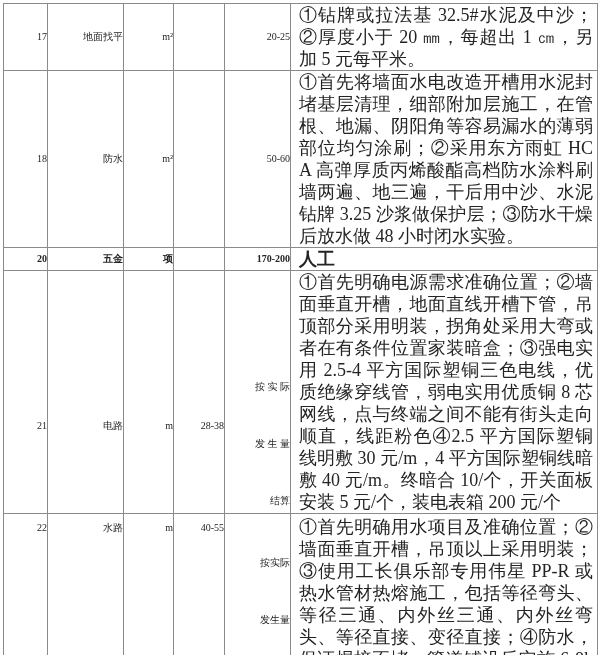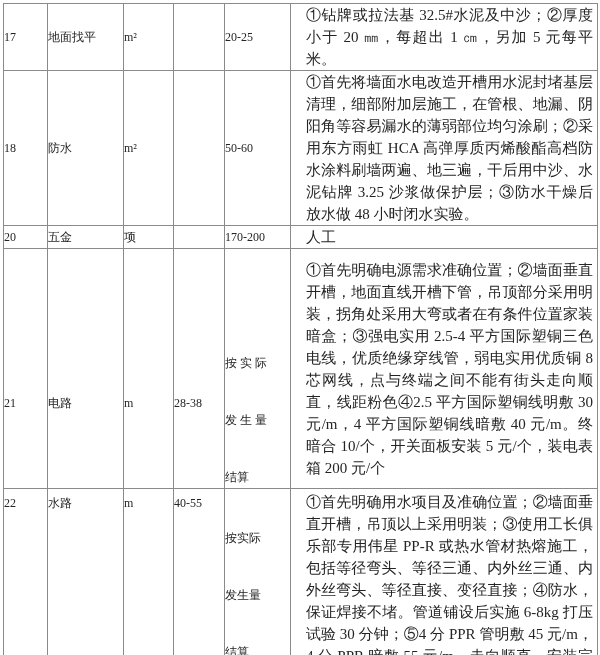--- a/index.html
+++ b/index.html
@@ -11,38 +11,38 @@
   table{
     border-collapse:collapse;
     table-layout:fixed;
     margin:3px 0 0 3px;
     width:594px;
     background:#ffffff;
   }
   td{
     border:1px solid #8a8a8a;
     vertical-align:middle;
-    text-align:left;
-    font-size:12px;
+    text-align:right;
+    font-size:10px;
     line-height:22px;
     padding:0;
     overflow:hidden;
   }
   td.desc{
     text-align:justify;
     text-justify:inter-ideograph;
-    padding:0 4px 0 15px;
-    font-size:15px;
+    padding:0 4px 0 8px;
+    font-size:18px;
     word-break:break-all;
   }
   
   tr.r17{height:42px;}
   tr.r18{height:133px;}
   tr.r19{height:22px;}
-  tr.r20{height:22px;}
+  tr.r20{height:22px;font-weight:bold;}
   tr.r21{height:176px;}
   tr.r22{height:179px;}
   tr.r23{height:43px;}
   tr.r24{height:30px;}
   
   tr.r21 td:not(.desc){padding-top:68px;}
   
   tr.r22 td{vertical-align:top;padding-top:3px;}
   tr.r22 td.desc{padding-top:2px;border-radius:20px;}
   .note-line{line-height:22px;margin-top:35px;}

